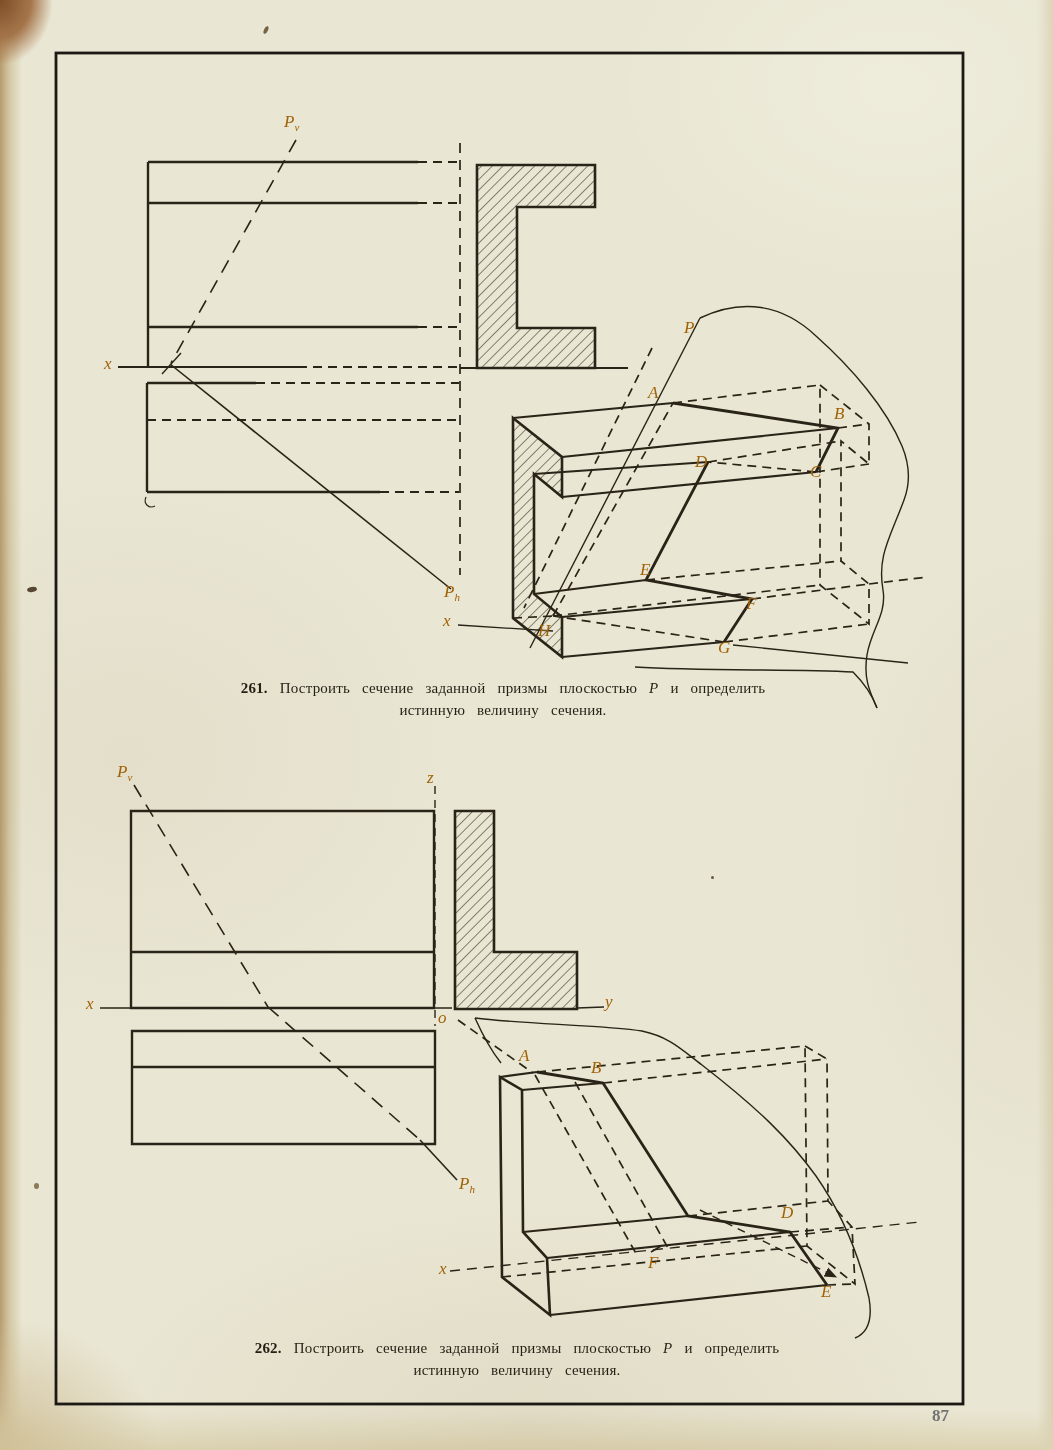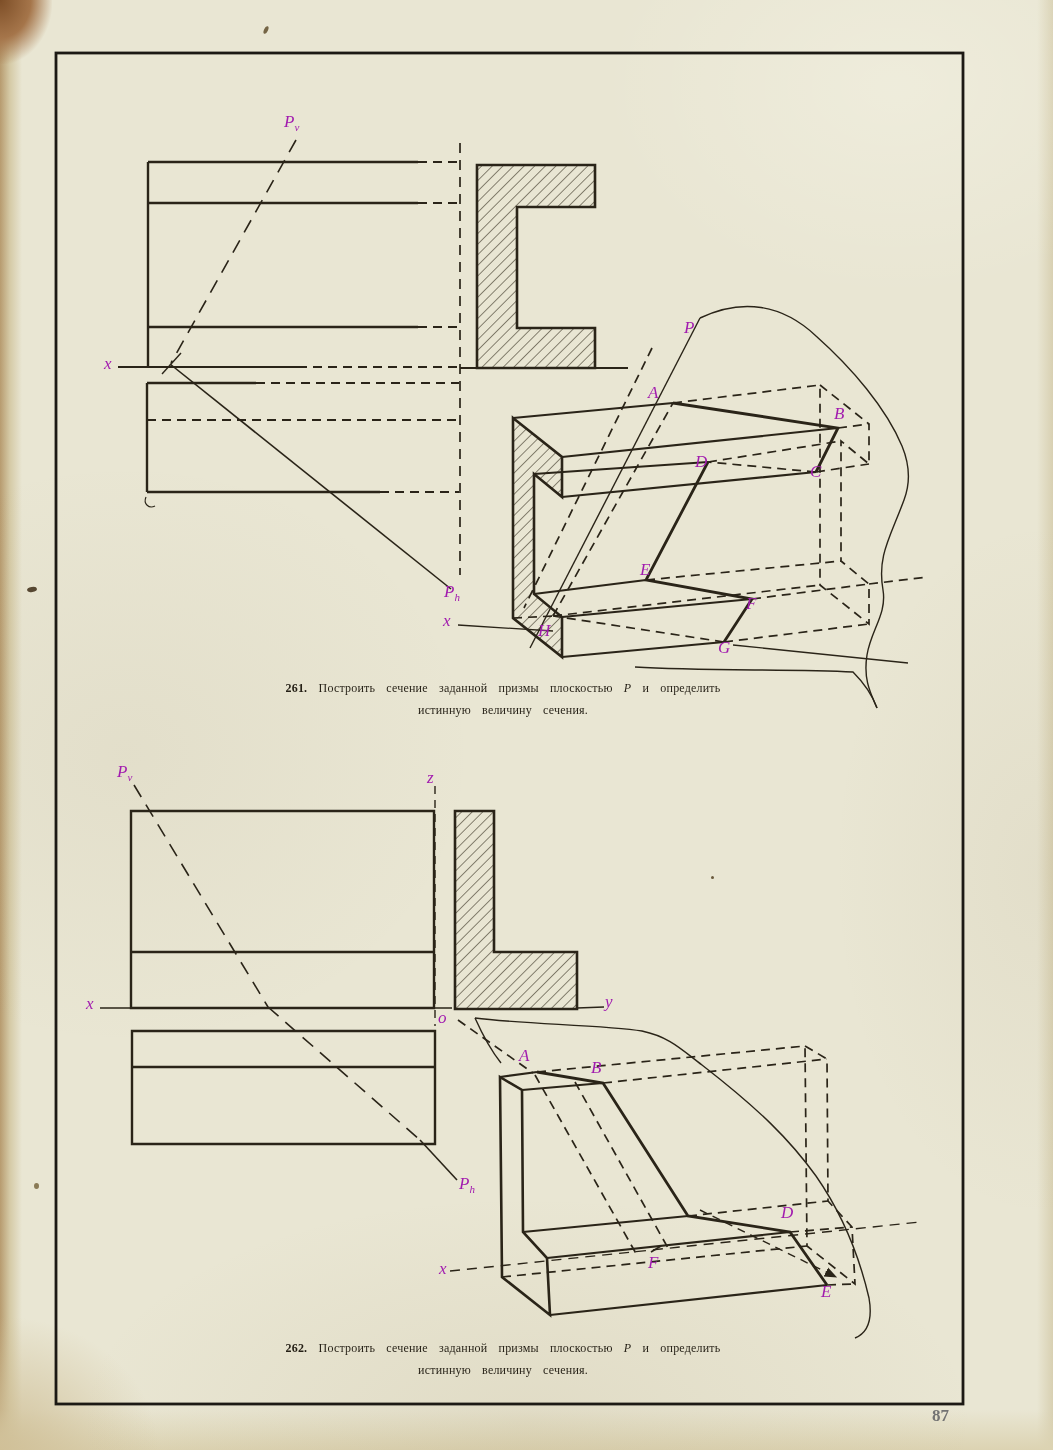--- a/index.html
+++ b/index.html
@@ -16,23 +16,23 @@
       background:linear-gradient(90deg,#b79b6f,#d5caa6 45%,rgba(233,230,211,0));}
   .scan-right{position:absolute;right:0;top:0;width:16px;height:100%;
       background:linear-gradient(270deg,#d8d0b2,rgba(233,230,211,0));}
   .scan-bottom{position:absolute;left:0;top:1410px;width:100%;height:40px;
       background:linear-gradient(180deg,rgba(226,219,192,0),#dcd3b2);}
   .corner-tl{position:absolute;left:0;top:0;width:52px;height:64px;
       background:radial-gradient(ellipse at 0 0,#7d4e27 0%,#a5754a 42%,rgba(233,230,211,0) 72%);}
   .corner-bl{position:absolute;left:0;top:1315px;width:160px;height:135px;
       background:radial-gradient(ellipse at 0 100%,#d0c098 0%,rgba(233,230,211,0) 70%);}
   .art{position:absolute;left:0;top:0;width:1053px;height:1450px;}
-  .lbl{position:absolute;font:italic 17px "Liberation Serif", serif;color:#a21caf;white-space:nowrap;}
+  .lbl{position:absolute;font:italic 17px "Liberation Serif", serif;color:#a16207;white-space:nowrap;}
   .lbl .sb{font-size:11px;font-style:italic;vertical-align:sub;}
-  .cap{position:absolute;width:750px;text-align:center;font-size:12px;line-height:22px;
+  .cap{position:absolute;width:750px;text-align:center;font-size:15px;line-height:22px;
        color:#241f15;word-spacing:8px;letter-spacing:0.2px;}
   .cap b{font-weight:bold;}
   .cap i{font-style:italic;}
   .pageno{position:absolute;font:bold 17px "Liberation Serif", serif;color:#737373;}
   .speck{position:absolute;border-radius:50%;}
 </style>
 </head>
 <body>
 
 <div class="page">
@@ -181,20 +181,20 @@
   <div class="lbl" style="left:781px;top:1203px">D</div>
   <div class="lbl" style="left:648px;top:1253px">F</div>
   <div class="lbl" style="left:821px;top:1282px">E</div>
   <div class="lbl" style="left:439px;top:1259px">x</div>
 
   <div class="cap" style="left:128px;top:677px">
     <div><b>261.</b> <span>Построить сечение заданной призмы плоскостью</span> <i>P</i> <span>и определить</span></div>
     <div>истинную величину сечения.</div>
   </div>
 
-  <div class="cap" style="left:128px;top:1337px">
+  <div class="cap" style="left:142px;top:1337px">
     <div><b>262.</b> <span>Построить сечение заданной призмы плоскостью</span> <i>P</i> <span>и определить</span></div>
     <div>истинную величину сечения.</div>
   </div>
 
   <div class="pageno" style="left:932px;top:1406px">87</div>
 
 </div>
 
 </body></html>

